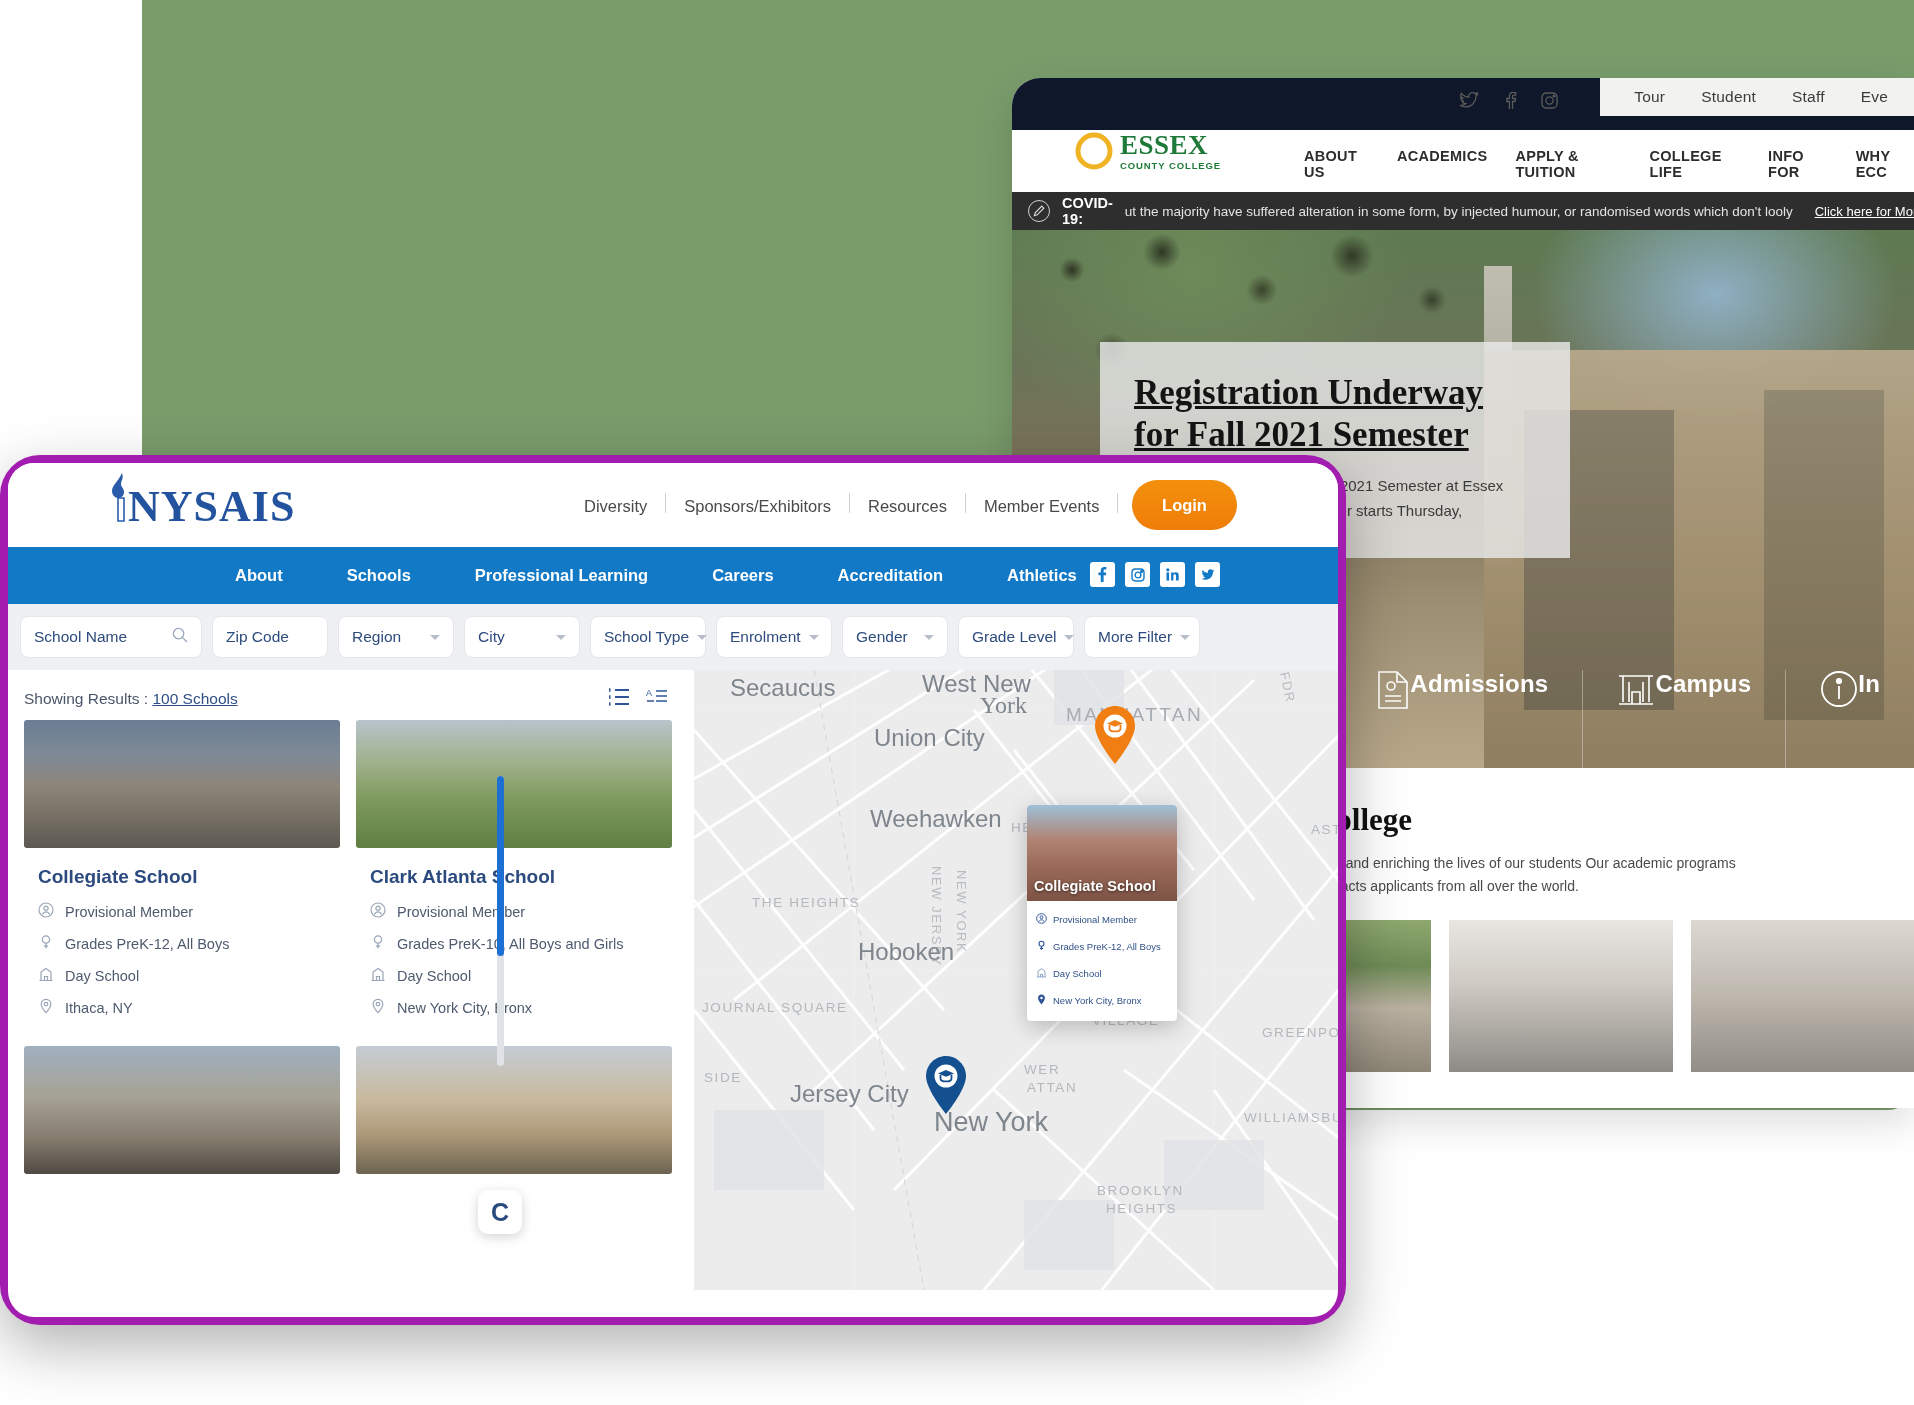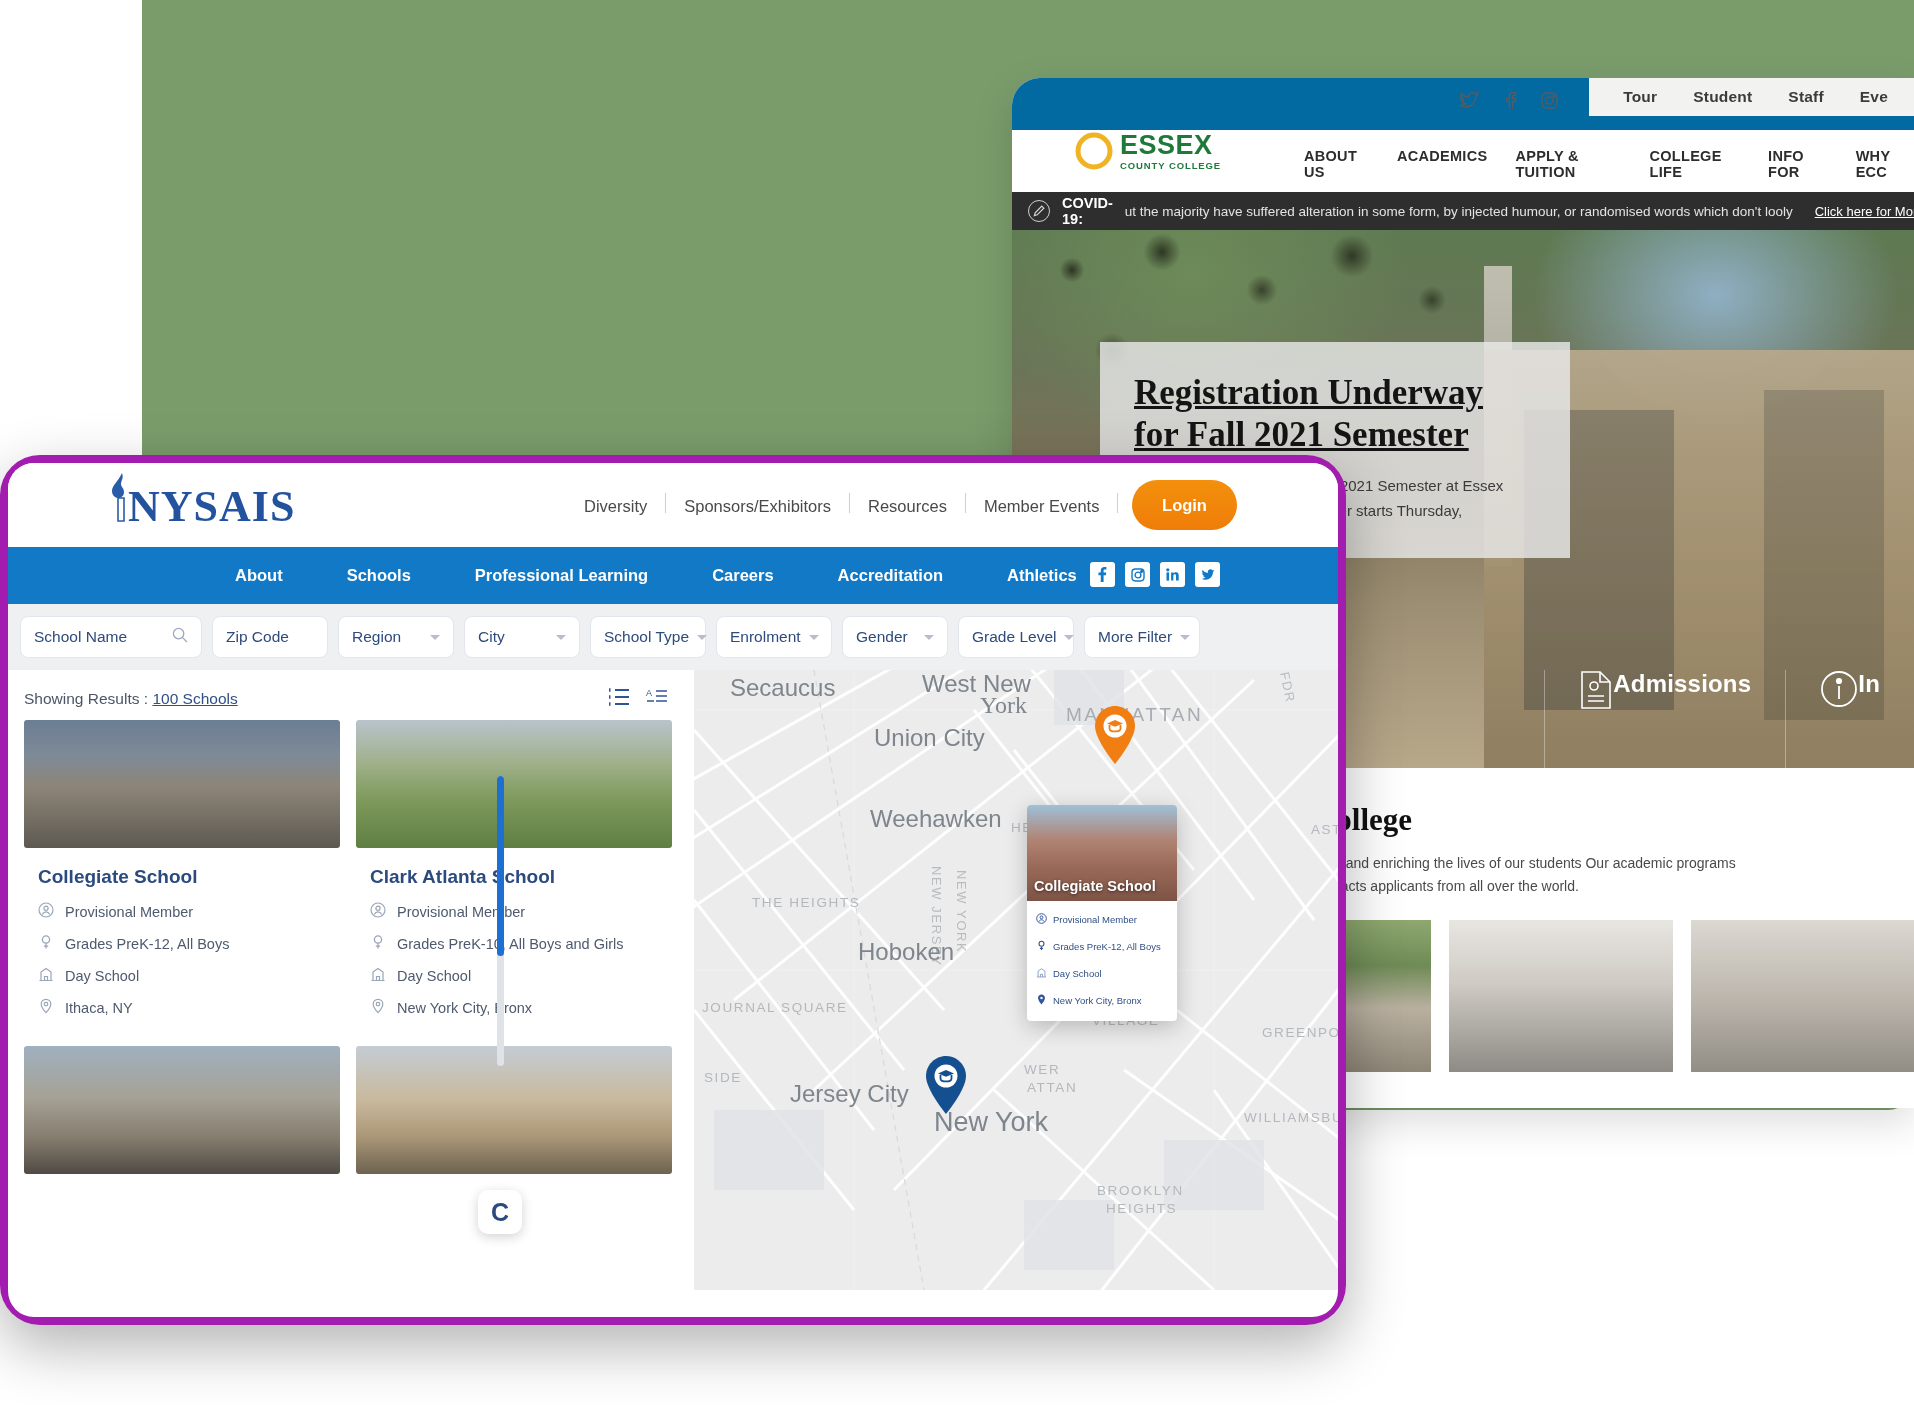--- a/index.html
+++ b/index.html
@@ -22,21 +22,21 @@
   
   .desktop-frame {
     position: absolute;
     left: 1012px; top: 78px; width: 902px; height: 1030px;
     background: #ffffff;
     border-radius: 28px 0 0 0;
     overflow: hidden;
     box-shadow: 0 14px 40px rgba(0,0,0,0.14);
   }
   .ec-topbar {
-    position: relative; height: 52px; background:#0369a1;font-weight:bold;
+    position: relative; height: 52px; background:#0f172a;
   }
   .ec-social {
     position: absolute; right: 356px; top: 14px;
     display: flex; gap: 24px; color:#5b5b5b;
   }
   .ec-social svg { display:block; }
   .ec-toplinks {
     position: absolute; right: 0; top: 0; height: 38px;
     background: #f2f2f0;
     display: flex; align-items: center; gap: 36px;
@@ -48,21 +48,21 @@
     position: relative; height: 62px; background:#fff;
     display:flex; align-items:center;
   }
   .ec-logo {
     position: absolute; left: 63px; top: 2px;
     display:flex; align-items:center; gap: 7px;
   }
   .ec-logo-mark { width: 38px; height: 38px; position: relative; }
   .ec-logo-text { line-height: 1; }
   .ec-logo-title {
-    font-family: Liberation Sans, sans-serif;
+    font-family: Liberation Serif, serif;
     font-size: 27px; font-weight: 700; color:#1f7a3a; letter-spacing: .5px;
   }
   .ec-logo-sub {
     font-size: 9.5px; font-weight: 700; color:#1f7a3a;
     letter-spacing: .9px; margin-top: 2px;
   }
   .ec-navlinks {
     position:absolute; left: 292px; top: 18px;
     display:flex; gap: 28px;
     font-size: 14.5px; font-weight: 700; color:#2d2d2d; letter-spacing:.3px;
@@ -434,20 +434,28 @@
         <div class="quick-item">
           <span>
             <svg width="34" height="40" viewBox="0 0 34 40" fill="none" stroke="#fff" stroke-width="1.6">
                 <path d="M3 2h18l10 10v26H3z"></path>
                 <path d="M21 2v10h10"></path>
                 <circle cx="15" cy="16" r="4"></circle>
                 <path d="M9 26h16M9 31h16"></path>
               </svg>
           </span>
           <span class="quick-label">Admissions</span>
+        </div>
+        <div class="quick-item">
+          <span>
+            <svg width="38" height="38" viewBox="0 0 38 38" fill="none" stroke="#fff" stroke-width="1.6">
+                <path d="M2 6h34M6 6v26M32 6v26M12 12v20M26 12v20M2 34h34M15 22h8v12h-8z"></path>
+              </svg>
+          </span>
+          <span class="quick-label">Campus</span>
         </div>
         <div class="quick-item">
           <span>
             <svg width="38" height="38" viewBox="0 0 38 38" fill="none" stroke="#fff" stroke-width="1.8">
                 <circle cx="19" cy="19" r="17"></circle>
                 <circle cx="19" cy="11" r="2.2" fill="#fff"></circle>
                 <path d="M19 16v13"></path>
               </svg>
           </span>
           <span class="quick-label">In</span>

